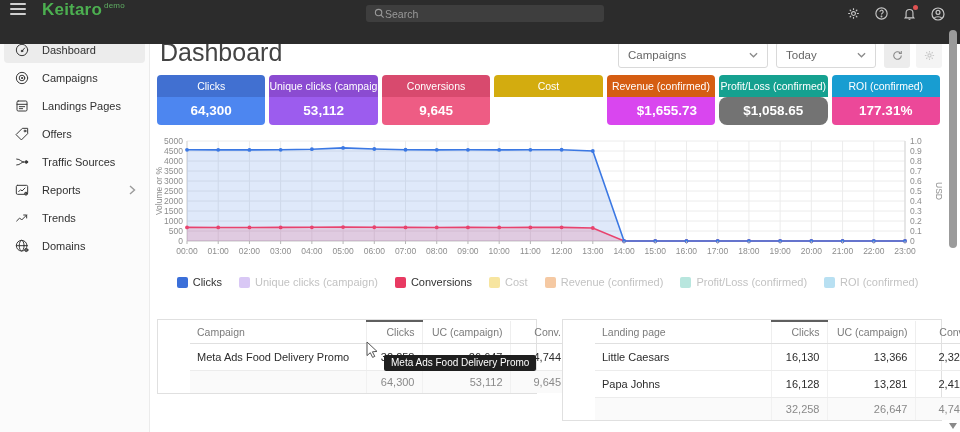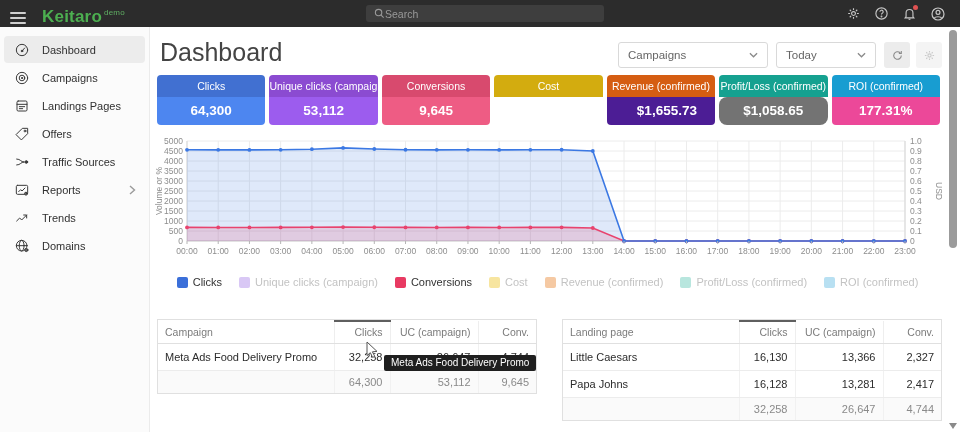--- a/index.html
+++ b/index.html
@@ -1,22 +1,22 @@
 <!DOCTYPE html>
 <html><head>
 <meta charset="utf-8">
 <style>
   * { margin:0; padding:0; box-sizing:border-box; }
   html,body { width:960px; height:432px; overflow:hidden; background:#fff;
     font-family:"Liberation Sans", sans-serif; }
   #app { position:relative; width:960px; height:432px; background:#fff; overflow:hidden; }
 
   
-  .topbar { position:absolute; left:0; top:0; width:960px; height:27px; background:#2c2c2c;
-    display:flex; align-items:flex-end; z-index:30; }
+  .topbar { position:absolute; left:0; top:0; width:960px; height:44px; background:#2c2c2c;
+    display:flex; align-items:flex-start; z-index:30; }
   .hamburger { margin-left:10px; width:16px; cursor:pointer; }
   .hamburger div { height:2px; background:#cfcfcf; margin:3px 0; border-radius:1px; }
   .logo { margin-left:16px; color:#4caf50; font-size:17px; font-weight:bold; letter-spacing:.2px; }
   .logo sup { color:#5fae63; font-size:8px; font-weight:normal; margin-left:2px; }
   .searchbox { position:absolute; left:366px; top:5px; width:238px; height:17px; background:#3e3e3e;
     border-radius:3px; display:flex; align-items:center; padding:0 8px; }
   .searchbox svg { flex:0 0 auto; }
   .searchbox span { color:#9a9a9a; font-size:10.5px; }
   .topbar-icons { position:absolute; right:14px; top:0; height:27px; display:flex; align-items:center; gap:11px; }
   .tb-icon { position:relative; width:17px; height:17px; display:flex; align-items:center; justify-content:center; cursor:pointer; }
@@ -54,21 +54,21 @@
   .chart-wrap { position:absolute; left:153px; top:133px; width:794px; height:130px; }
   .legend { position:absolute; left:155px; top:276px; width:785px; display:flex; justify-content:center; gap:17px; }
   .legend-item { display:flex; align-items:center; gap:5px; font-size:11px; cursor:pointer; white-space:nowrap; }
   .legend-item .swatch { width:11px; height:11px; border-radius:2px; }
   .legend-item.inactive { color:#c3c3c3; }
   .legend-item.active { color:#333; }
 
   
   .panel { position:absolute; top:319px; width:380px; background:#fff; border:1px solid #e0e0e0; }
   .panel-left { left:157px; } .panel-right { left:562px; }
-  table.dt { width:100%; border-collapse:collapse; font-size:11px; }
+  table.dt { width:100%; border-collapse:collapse; font-size:11px;margin-left:32px; }
   .dt th { height:22px; font-weight:normal; color:#7b7b7b; font-size:10.5px; text-align:right;
     padding:0 7px; border-bottom:1px solid #e0e0e0; border-left:1px solid #eee; white-space:nowrap; }
   .dt th.name { text-align:left; border-left:none; }
   .dt th.sorted { border-top:2px solid #5f5f5f; cursor:pointer; }
   .dt td { height:27px; padding:0 7px; color:#2c2c2c; text-align:right; border-bottom:1px solid #ececec;
     border-left:1px solid #f1f1f1; white-space:nowrap; overflow:hidden; }
   .dt td.name { text-align:left; border-left:none; }
   .dt tr.totals td { height:23px; background:#fafafa; color:#8a8a8a; border-bottom:none; }
   .dt tbody tr { cursor:pointer; }
 
@@ -257,21 +257,21 @@
       </div>
       <div class="card">
         <div class="c-title" style="background: rgb(216, 74, 110);">Conversions</div>
         <div class="c-value" style="background: rgb(238, 92, 132);">9,645</div>
       </div>
       <div class="card">
         <div class="c-title" style="background: rgb(211, 172, 15);">Cost</div>
       </div>
       <div class="card">
         <div class="c-title" style="background: rgb(213, 93, 18);">Revenue (confirmed)</div>
-        <div class="c-value" style="background: #4c1d95; padding-left: 12px;">$1,655.73</div>
+        <div class="c-value" style="background: #d946ef; padding-left: 12px;">$1,655.73</div>
       </div>
       <div class="card">
         <div class="c-title" style="background: rgb(21, 161, 144);">Profit/Loss (confirmed)</div>
         <div class="c-value" style="background: #737373; border-radius: 8px;">$1,058.65</div>
       </div>
       <div class="card">
         <div class="c-title" style="background: rgb(24, 157, 209);">ROI (confirmed)</div>
         <div class="c-value" style="background: #ec4899;">177.31%</div>
       </div>
     </div>

